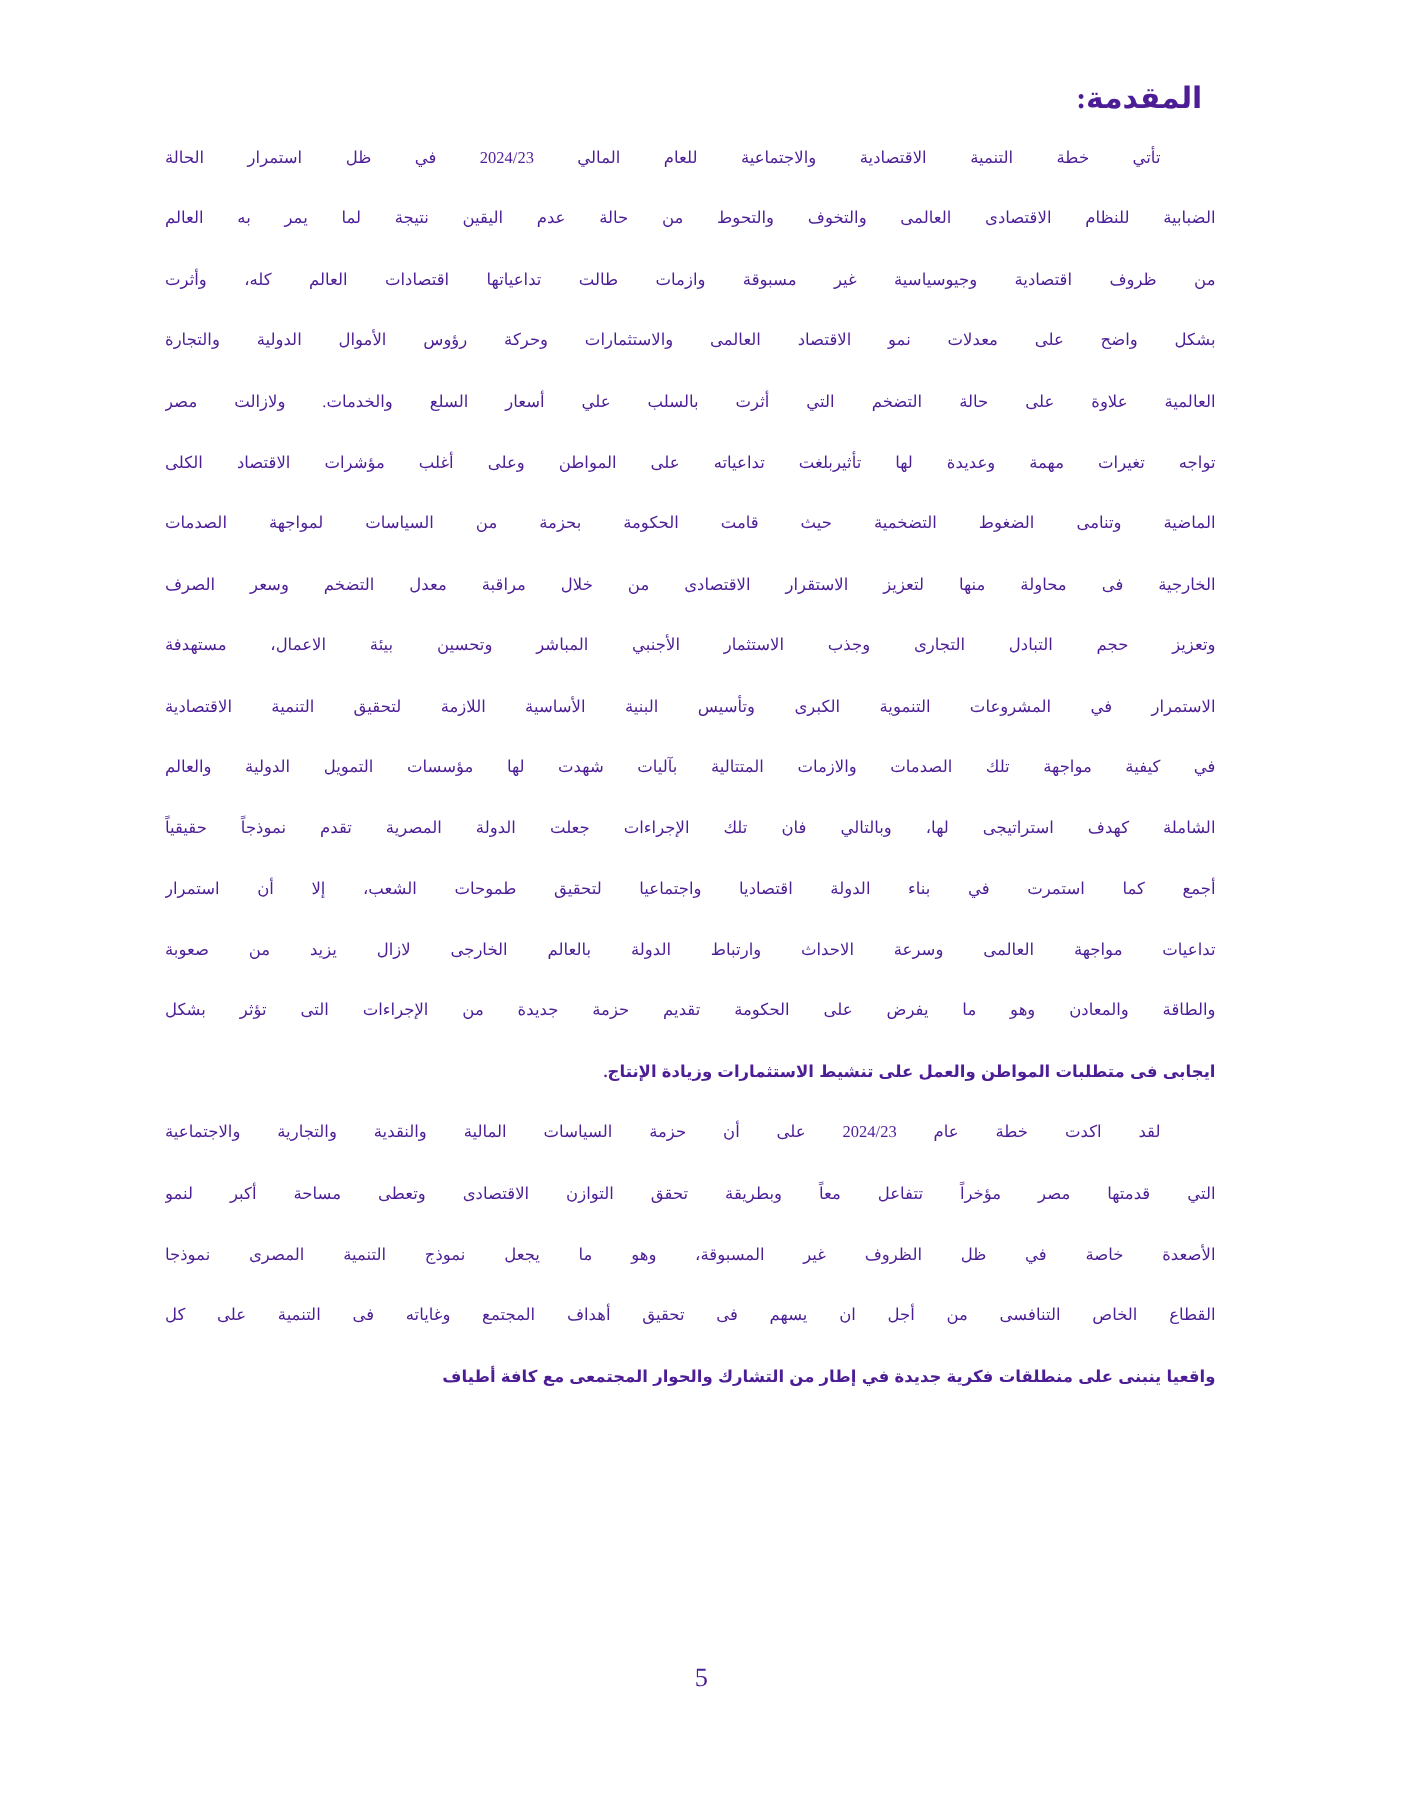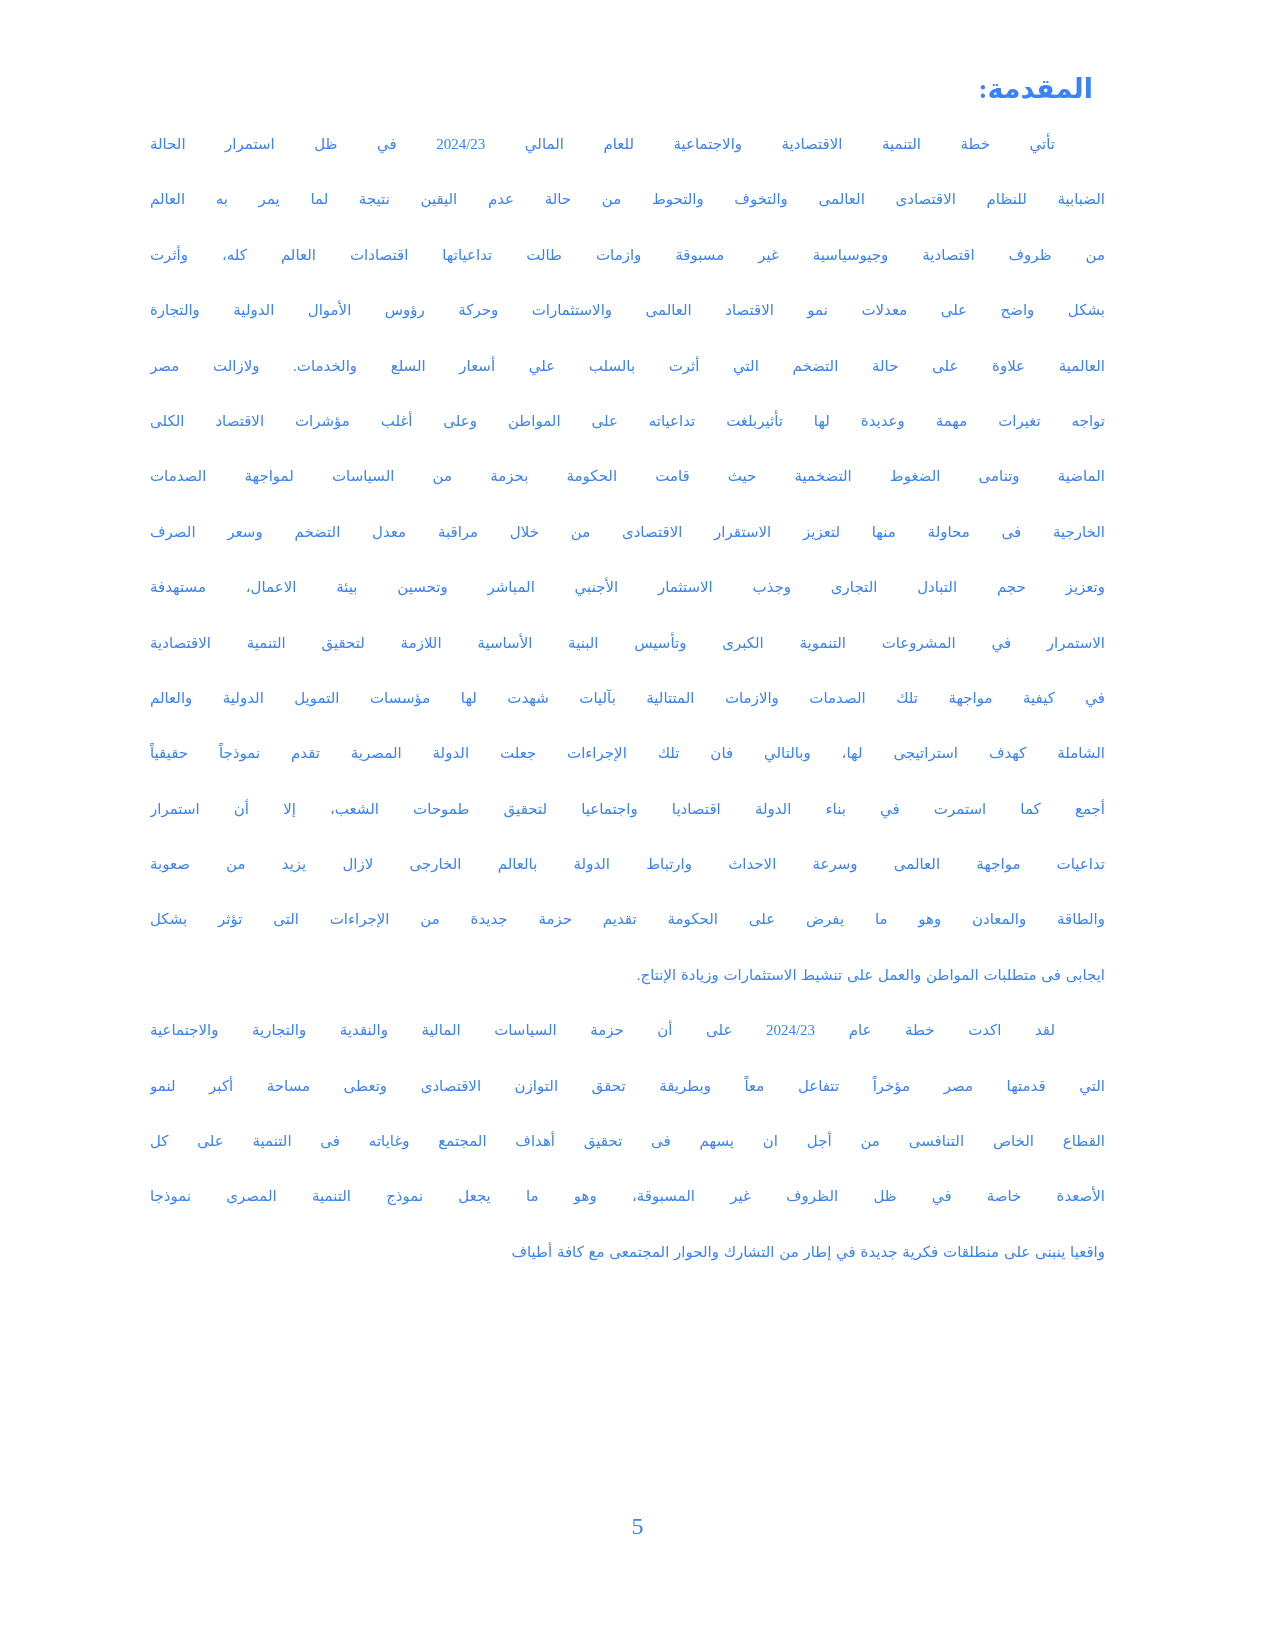--- a/index.html
+++ b/index.html
@@ -5,21 +5,21 @@
   html, body {
     margin: 0;
     padding: 0;
     background: #ffffff;
   }
   .page {
     position: relative;
     width: 1275px;
     height: 1650px;
     background: #ffffff;
-    color: #3b82f6;
+    color: #4c1d95;
     font-family: "Liberation Serif", "DejaVu Sans", serif;
     overflow: hidden;
   }
   .content {
     position: absolute;
     top: 62px;
     left: 150px;
     width: 955px;
     direction: rtl;
   }
@@ -43,20 +43,21 @@
     overflow: hidden;
     text-align: justify;
     text-align-last: justify;
     word-spacing: 1px;
   }
   .tline.first {
     text-indent: 50px;
   }
   .tline.last {
     text-align-last: right;
+    font-weight: bold;
   }
   .page-number {
     position: absolute;
     top: 1506px;
     left: 0;
     width: 100%;
     text-align: center;
     font-size: 24px;
     line-height: 40px;
     direction: ltr;
@@ -85,21 +86,21 @@
       <div class="tline">الشاملة كهدف استراتيجى لها، وبالتالي فان تلك الإجراءات جعلت الدولة المصرية تقدم نموذجاً حقيقياً</div>
       <div class="tline">أجمع كما استمرت في بناء الدولة اقتصاديا واجتماعيا لتحقيق طموحات الشعب، إلا أن استمرار</div>
       <div class="tline">تداعيات مواجهة العالمى وسرعة الاحداث وارتباط الدولة بالعالم الخارجى لازال يزيد من صعوبة</div>
       <div class="tline">والطاقة والمعادن وهو ما يفرض على الحكومة تقديم حزمة جديدة من الإجراءات التى تؤثر بشكل</div>
       <div class="tline last">ايجابى فى متطلبات المواطن والعمل على تنشيط الاستثمارات وزيادة الإنتاج.</div>
     </div>
 
     <div class="para">
       <div class="tline first">لقد اكدت خطة عام 2024/23 على أن حزمة السياسات المالية والنقدية والتجارية والاجتماعية</div>
       <div class="tline">التي قدمتها مصر مؤخراً تتفاعل معاً وبطريقة تحقق التوازن الاقتصادى وتعطى مساحة أكبر لنمو</div>
+      <div class="tline">الأصعدة خاصة في ظل الظروف غير المسبوقة، وهو ما يجعل نموذج التنمية المصرى نموذجا</div>
       <div class="tline">القطاع الخاص التنافسى من أجل ان يسهم فى تحقيق أهداف المجتمع وغاياته فى التنمية على كل</div>
-      <div class="tline">الأصعدة خاصة في ظل الظروف غير المسبوقة، وهو ما يجعل نموذج التنمية المصرى نموذجا</div>
       <div class="tline last">واقعيا ينبنى على منطلقات فكرية جديدة في إطار من التشارك والحوار المجتمعى مع كافة أطياف</div>
     </div>
 
   </div>
 
   <div class="page-number">5</div>
 </div>
 
 </body></html>

